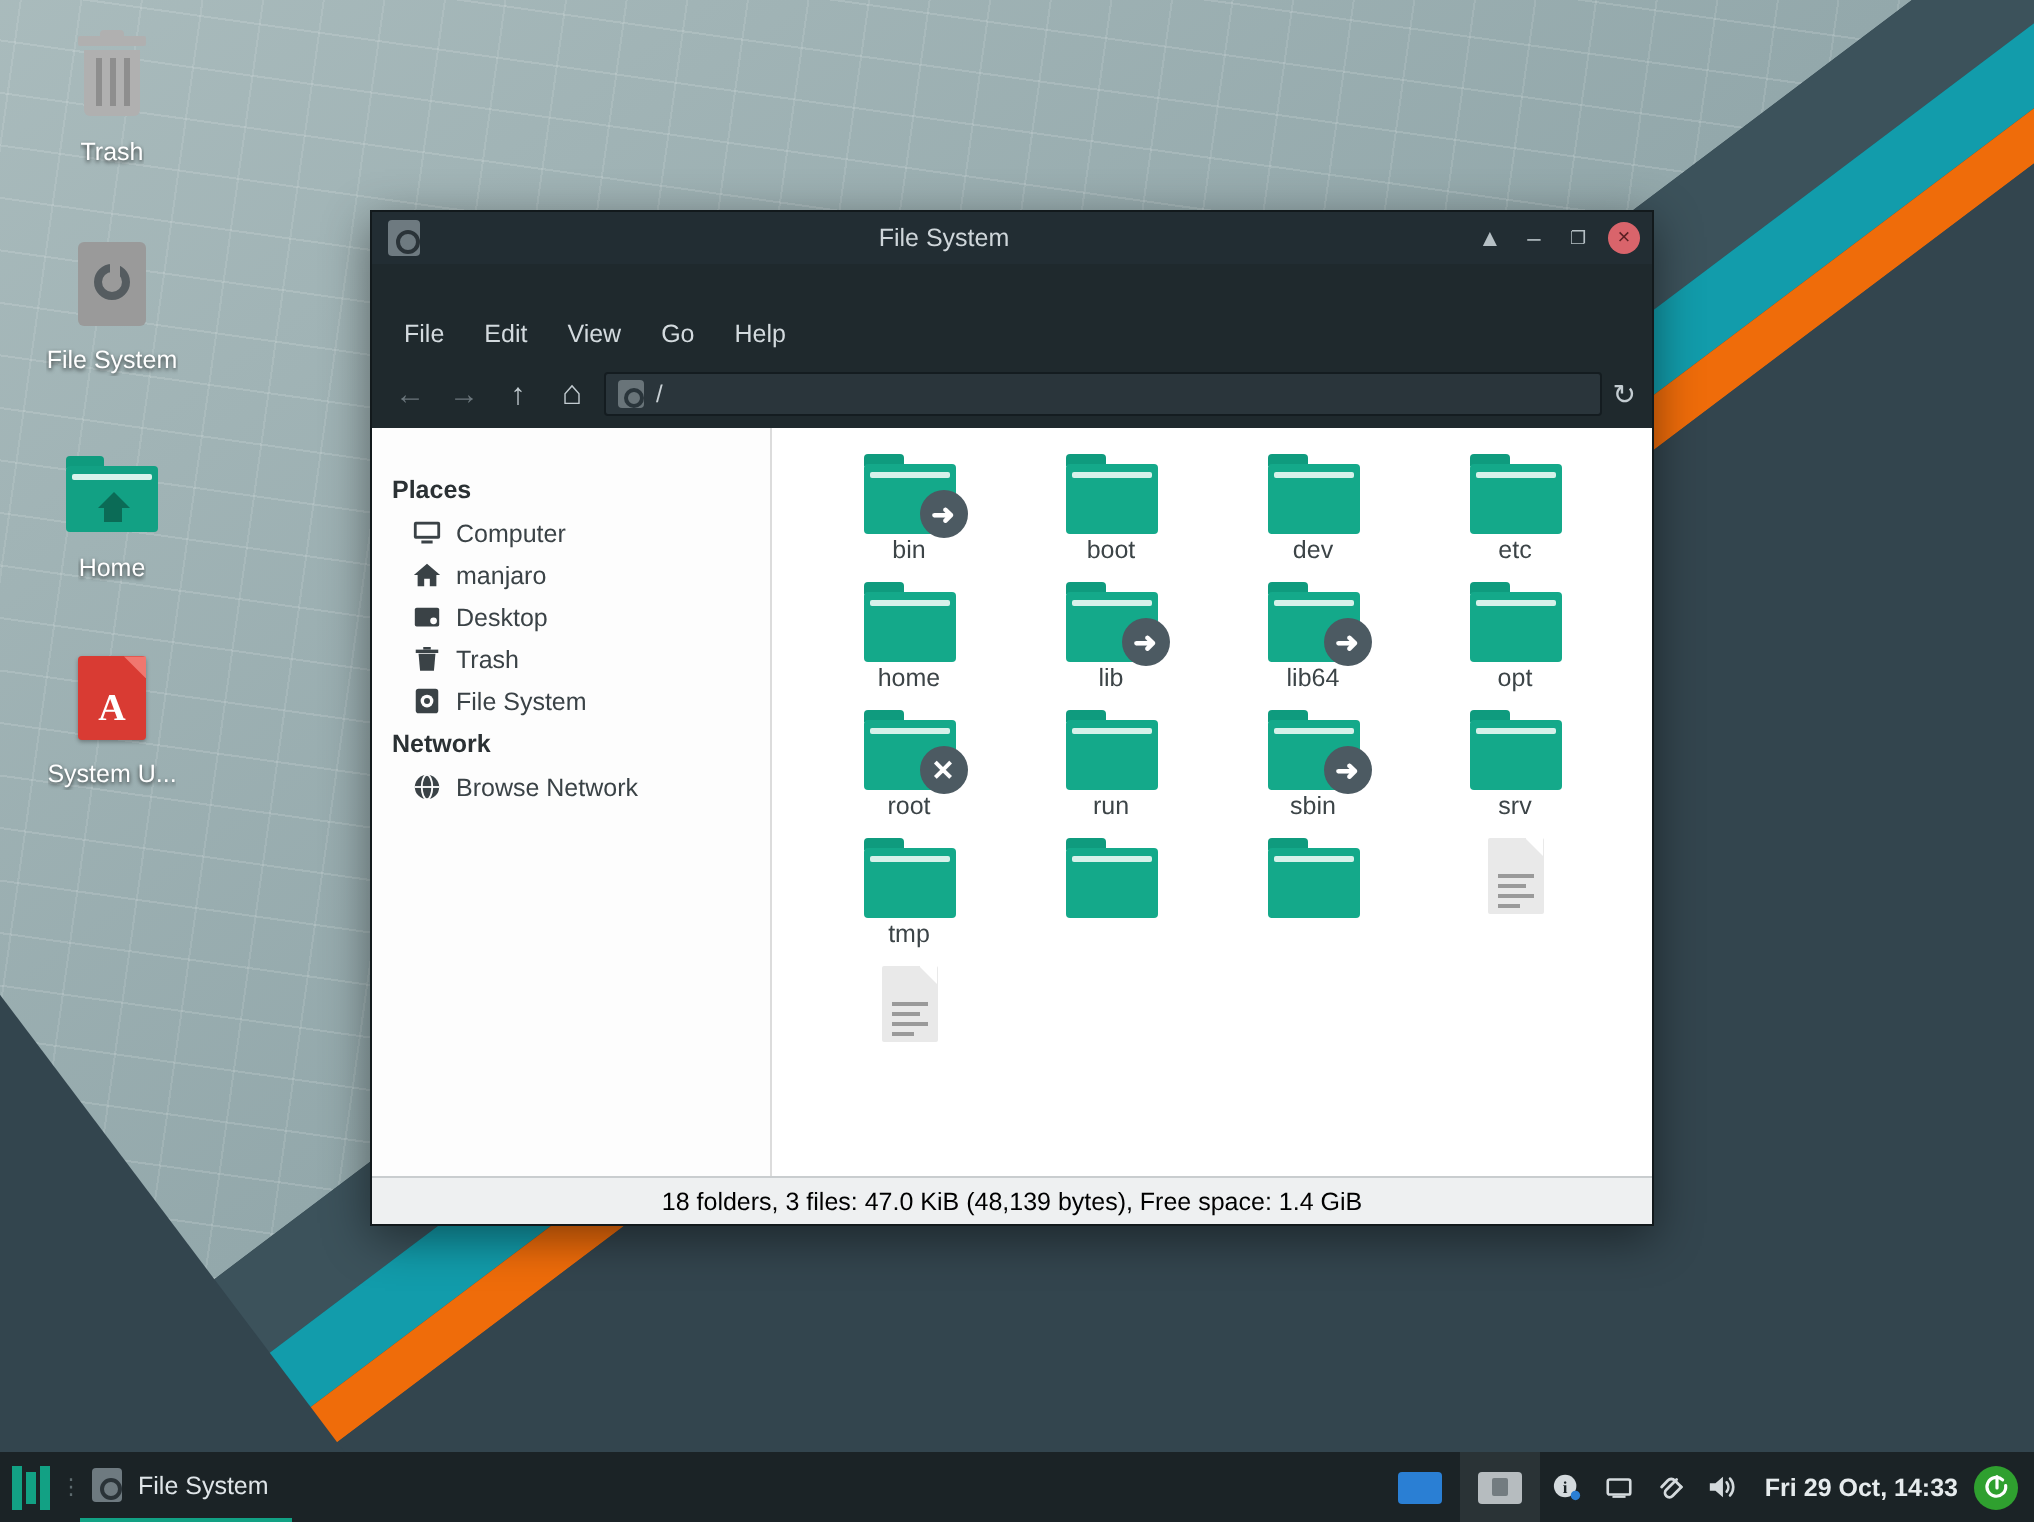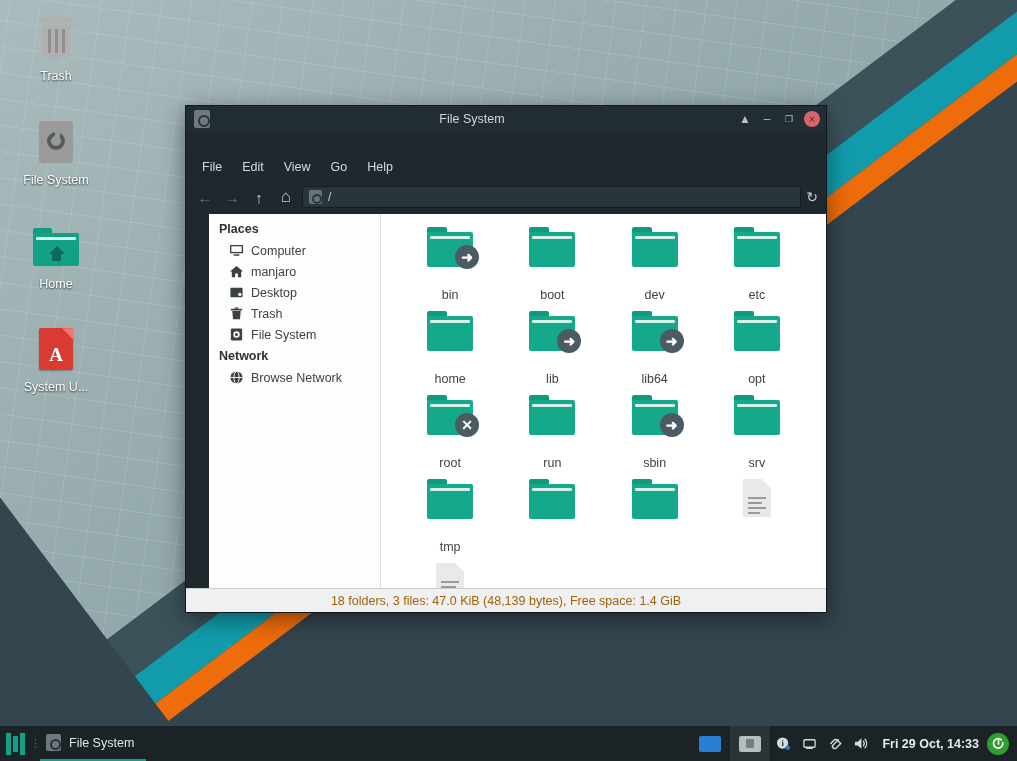--- a/index.html
+++ b/index.html
@@ -94,44 +94,44 @@
   #pathbar {
     flex:1; height:22px; background:#2a353b; border:1px solid #141c20; border-radius:2px;
     display:flex; align-items:center; padding:0 6px; gap:6px;
   }
   .path-icon{width:13px;height:14px;background:#697479;border-radius:2px;position:relative;flex:0 0 auto;}
   .path-icon:after{content:"";position:absolute;top:4px;left:3px;width:6px;height:6px;border:2px solid #2a353b;border-radius:50%;}
   #pathtext{flex:1;color:#c9d1d5;font-size:12px;background:transparent;border:none;outline:none;font-family:"Liberation Sans",sans-serif;}
   .reload{color:#c3ccd1;font-size:14px;cursor:pointer;}
 
   #body { flex:1; display:flex; min-height:0; }
-  #sidebar { width:172px; background:#fdfdfd; border-right:1px solid #dcdcdc; padding-top:4px; overflow:hidden;margin-left:23px; }
+  #sidebar { width:200px; background:#fdfdfd; border-right:1px solid #dcdcdc; padding-top:20px; overflow:hidden; }
   .sb-head { font-size:12.5px; font-weight:bold; color:#2b3134; padding:4px 0 4px 10px; }
   .sb-item { display:flex; align-items:center; gap:7px; padding:3px 0 3px 20px; font-size:12.5px; color:#3a4246; cursor:pointer; }
   .sb-ic { width:15px; height:15px; flex:0 0 auto; position:relative; }
 
   #content { flex:1; background:#fff; position:relative; overflow:hidden; }
   #grid { display:grid; grid-template-columns:repeat(4,1fr); padding:8px 18px 0; }
   .file { display:flex; flex-direction:column; align-items:center; padding:5px 0 4px; cursor:pointer; }
-  .file .fname { margin-top:21px; font-size:12.5px; color:#3c4447; text-align:center; }
+  .file .fname { margin-top:1px; font-size:12.5px; color:#3c4447; text-align:center; }
   .fico { width:46px; height:40px; position:relative; }
   .fld .tab{position:absolute;top:0;left:0;width:20px;height:6px;background:#0f9b7e;border-radius:2px 2px 0 0;}
   .fld .bd{position:absolute;top:5px;left:0;width:46px;height:35px;background:#14a98a;border-radius:2px;}
   .fld .st{position:absolute;top:9px;left:3px;width:40px;height:3px;background:#d6f1ea;border-radius:1px;}
   .badge{position:absolute;right:-6px;bottom:-2px;width:24px;height:24px;border-radius:50%;background:#4c5a62;display:flex;align-items:center;justify-content:center;color:#fff;font-size:14px;font-weight:bold;line-height:1;}
   .doc{position:absolute;top:0;left:9px;width:28px;height:38px;background:#e9e9e9;border-radius:1px;}
   .doc:after{content:"";position:absolute;top:0;right:0;width:9px;height:9px;background:#fff;clip-path:polygon(0 0,100% 100%,100% 0);}
   .doc .lines{position:absolute;top:18px;left:5px;right:5px;}
   .doc .lines i{display:block;height:2px;background:#9a9a9a;margin-bottom:3px;}
   .doc .lines i:nth-child(2){width:80%;} .doc .lines i:nth-child(4){width:65%;}
 
   #statusbar {
     height:24px; background:#eef0f1; border-top:1px solid #c9cdcf;
     display:flex; align-items:center; justify-content:center;
-    font-size:12.5px; color:#a16207; flex:0 0 auto;
+    font-size:12.5px; color:#000000; flex:0 0 auto;
   }
 
   
   #taskbar {
     position:absolute; left:0; bottom:0; width:1017px; height:35px;
     background:#1b2326; display:flex; align-items:center; z-index:50;
   }
   #menu-logo { width:30px;height:35px;display:flex;align-items:center;justify-content:center;cursor:pointer;gap:2px;}
   #menu-logo i{display:block;width:5px;background:#12a184;}
   #menu-logo i:nth-child(1){height:22px;} #menu-logo i:nth-child(2){height:16px;} #menu-logo i:nth-child(3){height:22px;}

